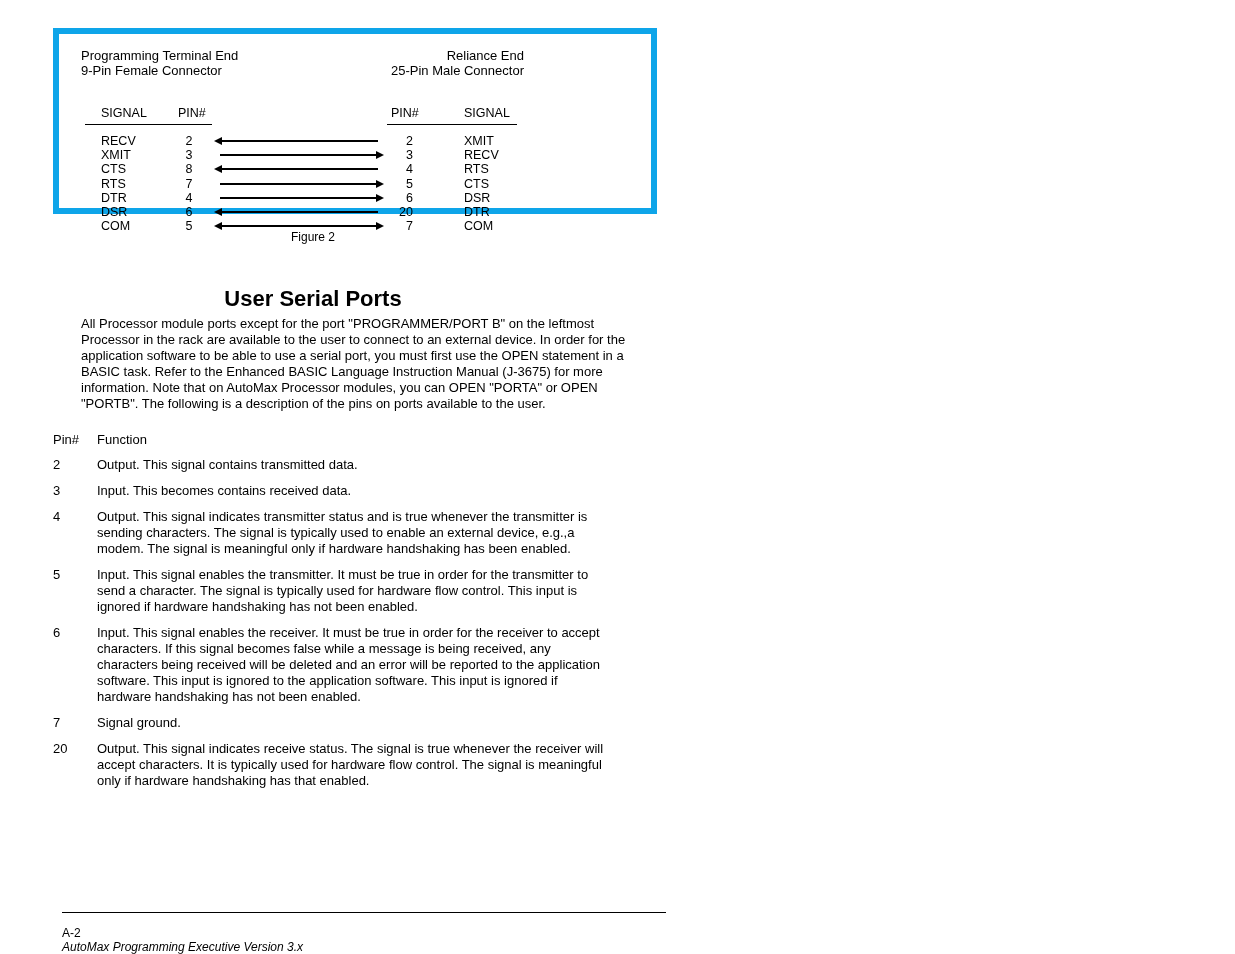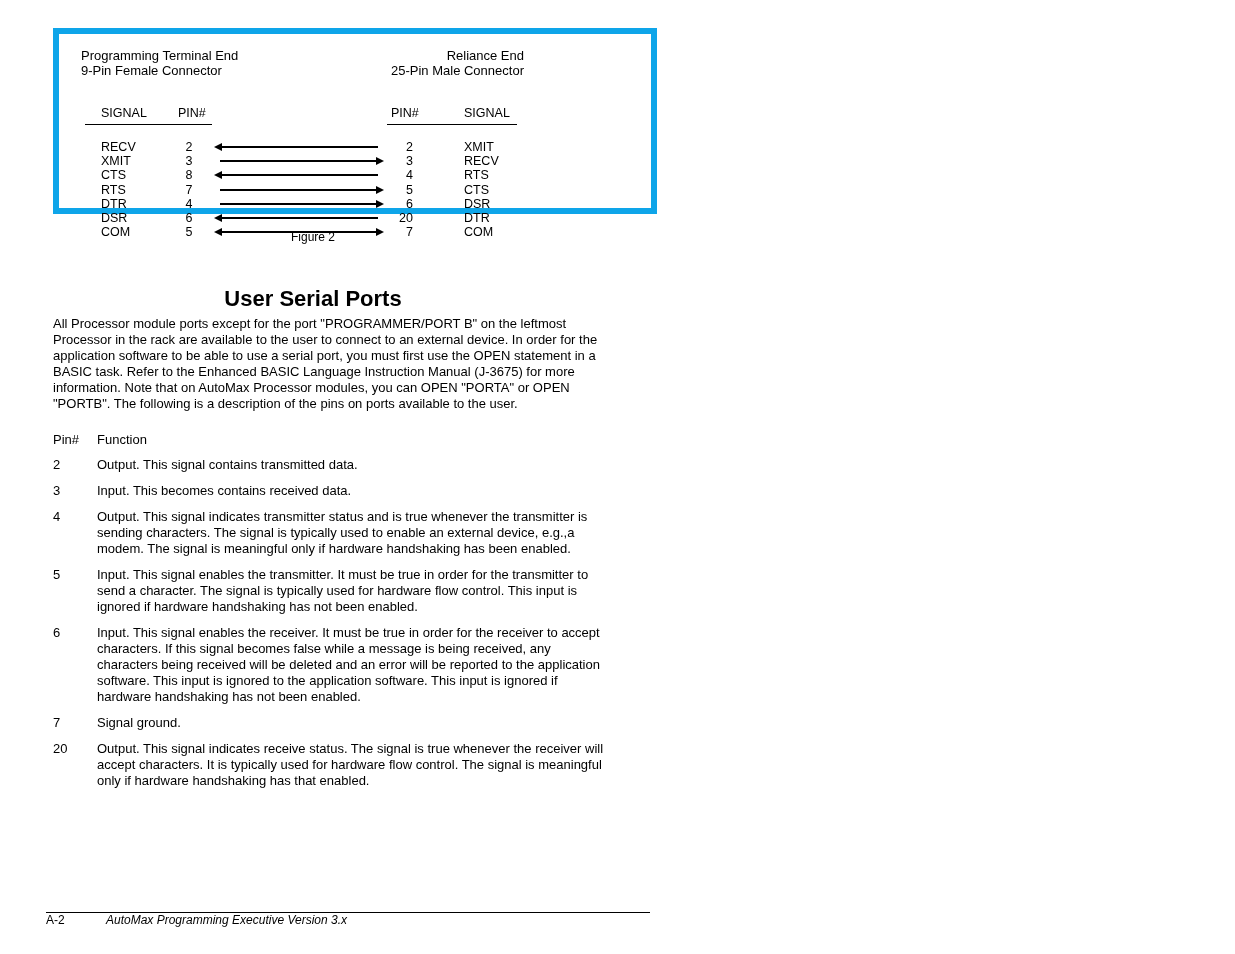--- a/index.html
+++ b/index.html
@@ -64,21 +64,21 @@
     position: absolute; left: 383px; top:0; font-size: 12.5px;
   }
   .hr1 {
     position:absolute; top:18px; left:4px; width:127px; height:1px; background:#000;
   }
   .hr2 {
     position:absolute; top:18px; left:306px; width:130px; height:1px; background:#000;
   }
   .rows {
     position: relative;
-    margin-top: 12px;
+    margin-top: 6px;
   }
   .row {
     position: relative;
     height: 14.2px;
   }
   .row span { position:absolute; font-size:12.5px; line-height:14px; }
   .sigl { left:20px; }
   .pinl { left:103px; text-align:center; width:10px; }
   .pinr { left:318px; text-align:right; width:14px; }
   .sigr { left:383px; }
@@ -115,20 +115,21 @@
     font-weight:bold;
     font-size:22px;
     margin:42px 0 4px 0;
     text-align:center;
     width:520px;
   }
   .para {
     font-size:13px;
     line-height:16px;
     width:555px;
+    margin-left:28px;
   }
   .pin-table {
     margin-top:20px;
   }
   .pin-head {
     display:flex;
     font-size:13px;
     margin-bottom:10px;
   }
   .pin-head .c1 { width:44px; }
@@ -136,27 +137,28 @@
     display:flex;
     font-size:13px;
     line-height:16px;
     margin-bottom:10px;
     width:560px;
   }
   .pin-row .c1 { width:44px; flex-shrink:0; }
   .pin-row .c2 { flex:1; }
   .footer {
     position:absolute;
-    left:46px;
+    left:62px;
     top:912px;
     width:604px;
     border-top:1px solid #000;
-    padding-top:0;
+    padding-top:13px;
     display:flex;
     font-size:12px;
+    flex-direction:column;
   }
   .footer .pg { width:60px; }
   .footer .ti { flex:1; text-align:left; font-style:italic; }
 </style>
 </head>
 <body>
 
 <div class="page">
 
   <div class="diagram-box">

